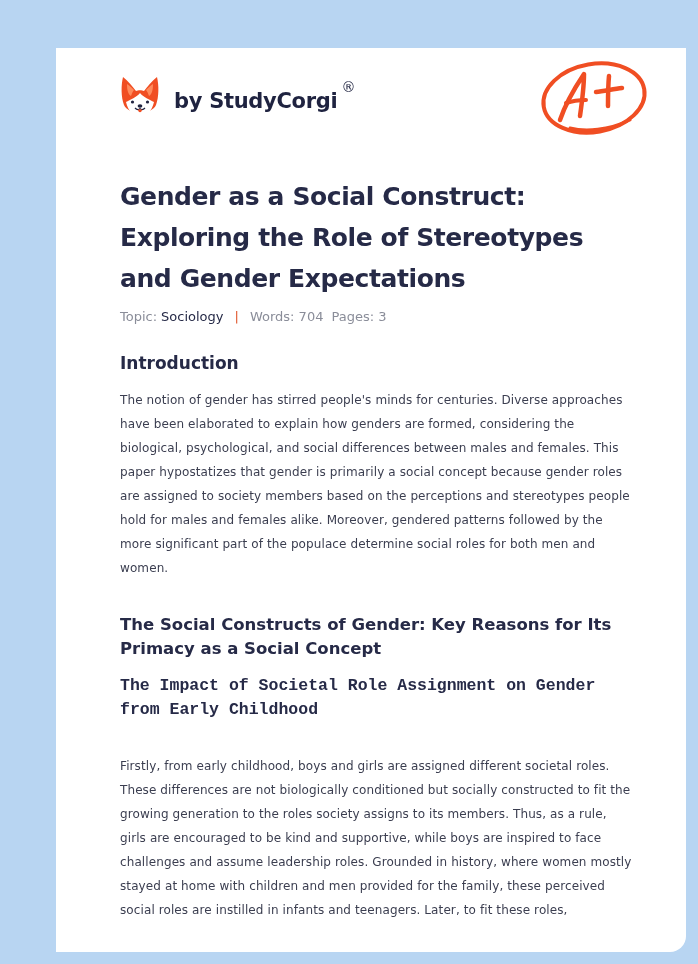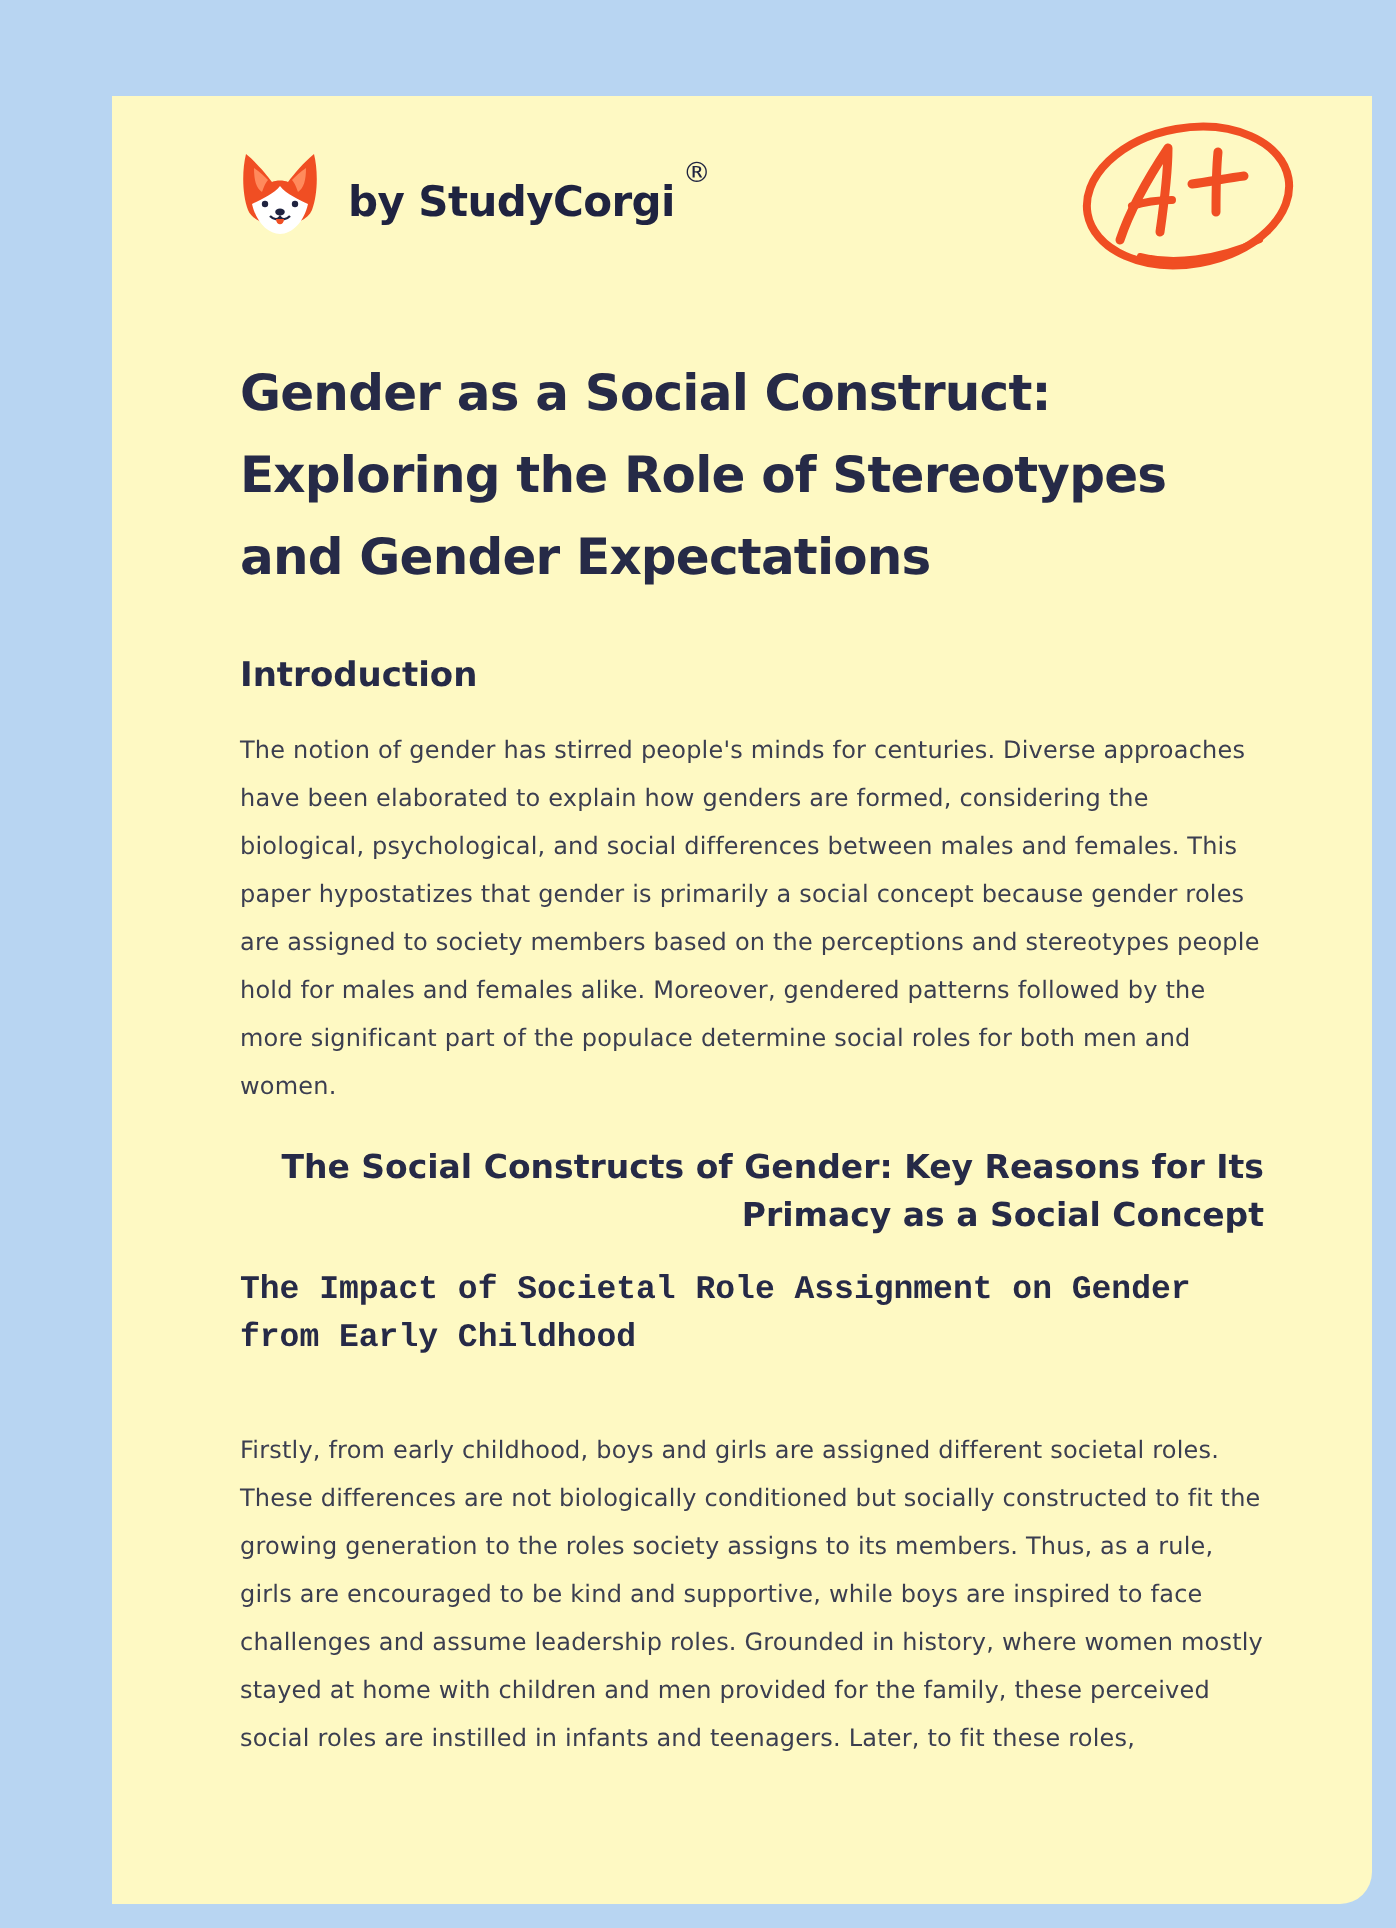--- a/index.html
+++ b/index.html
@@ -5,21 +5,21 @@
     * { box-sizing: border-box; margin: 0; padding: 0; }
     html, body {
       width: 698px; height: 964px; overflow: hidden;
       background: #b8d5f2;
       font-family: "Liberation Sans", "DejaVu Sans", sans-serif;
     }
     .card {
       position: absolute;
       left: 56px; top: 48px;
       width: 630px; height: 904px;
-      background: #fef9c3;
+      background: #ffffff;
       border-bottom-right-radius: 16px;
       overflow: hidden;
     }
     .header {
       position: absolute; left: 0; top: 0; width: 100%; height: 110px;
     }
     .logo {
       position: absolute; left: 64px; top: 27px;
       display: flex; align-items: center;
     }
@@ -79,21 +79,21 @@
       color: #262a47;
     }
     .para {
       font-family: "DejaVu Sans", sans-serif;
       font-size: 12px;
       line-height: 24px;
       color: #3b3e50;
       letter-spacing: 0.1px;
     }
     .intro-para { margin-top: 13px; }
-    .h3-a { margin-top: 17px; text-align: right; }
+    .h3-a { margin-top: 33px; }
     .h3-b { margin-top: 13px; font-family: Liberation Mono, monospace; }
     .para-2 { margin-top: 32px; }
   </style>
 </head>
 <body>
 
 <div class="card">
 
   <div class="header">
     <div class="logo">
@@ -125,20 +125,27 @@
       <path d="M28 45 C34 43 42 42 48 42" fill="none" stroke="#f04e23" stroke-width="4" stroke-linecap="round"></path>
       <path d="M58 34 C66 33 76 31 84 30" fill="none" stroke="#f04e23" stroke-width="4.5" stroke-linecap="round"></path>
       <path d="M71 18 C70 28 70 38 70 48" fill="none" stroke="#f04e23" stroke-width="4.5" stroke-linecap="round"></path>
       <path d="M32 70 C48 74 70 72 92 62" fill="none" stroke="#f04e23" stroke-width="3" stroke-linecap="round"></path>
     </svg>
   </div>
 
   <div class="content">
     <h1 class="title">Gender as a Social Construct: Exploring the Role of Stereotypes and Gender Expectations</h1>
 
+    <div class="meta">
+      <span>Topic:</span>
+      <span class="topic-value">Sociology</span>
+      <span class="sep">|</span>
+      <span>Words: 704</span>
+      <span class="pages">Pages: 3</span>
+    </div>
 
     <h2 class="h2">Introduction</h2>
     <p class="para intro-para">The notion of gender has stirred people's minds for centuries. Diverse approaches have been elaborated to explain how genders are formed, considering the biological, psychological, and social differences between males and females. This paper hypostatizes that gender is primarily a social concept because gender roles are assigned to society members based on the perceptions and stereotypes people hold for males and females alike. Moreover, gendered patterns followed by the more significant part of the populace determine social roles for both men and women.</p>
 
     <h3 class="h3 h3-a">The Social Constructs of Gender: Key Reasons for Its Primacy as a Social Concept</h3>
     <h3 class="h3 h3-b">The Impact of Societal Role Assignment on Gender from Early Childhood</h3>
     <p class="para para-2">Firstly, from early childhood, boys and girls are assigned different societal roles. These differences are not biologically conditioned but socially constructed to fit the growing generation to the roles society assigns to its members. Thus, as a rule, girls are encouraged to be kind and supportive, while boys are inspired to face challenges and assume leadership roles. Grounded in history, where women mostly stayed at home with children and men provided for the family, these perceived social roles are instilled in infants and teenagers. Later, to fit these roles,</p>
   </div>
 </div>
 

